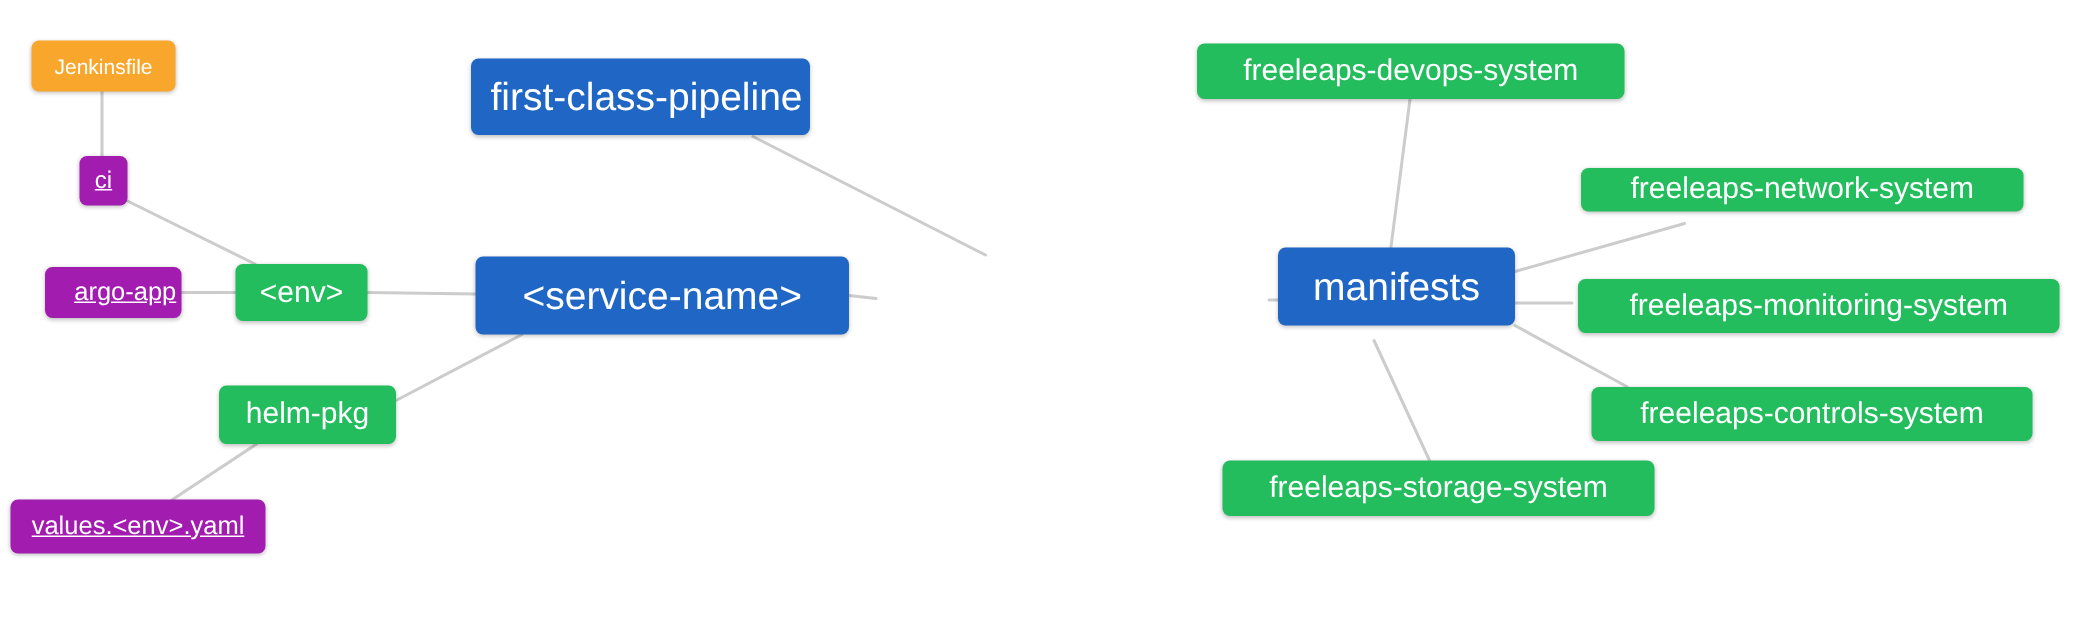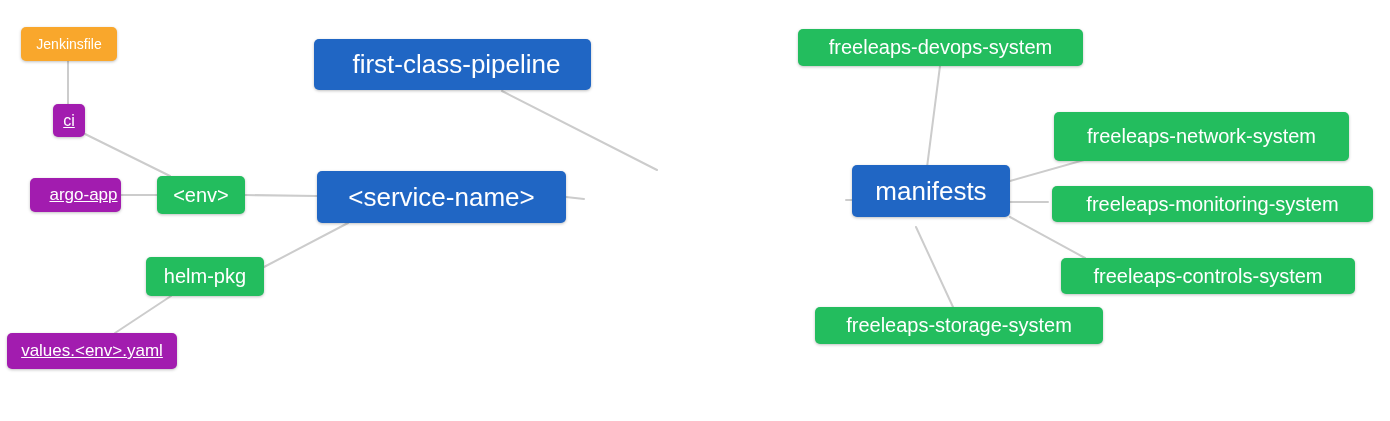--- a/index.html
+++ b/index.html
@@ -72,34 +72,34 @@
   </svg>
 
   <div class="node node--orange fs14" style="left:21px; top:27px; width:96px; height:34px;">Jenkinsfile</div>
 
   <div class="node node--red fs16" style="left:53px; top:104px; width:32px; height:33px;">ci</div>
 
   <div class="node node--red fs17" style="left:30px; top:178px; width:91px; height:34px;padding-left:24px;">argo-app</div>
 
   <div class="node node--green fs20" style="left:157px; top:176px; width:88px; height:38px;">&lt;env&gt;</div>
 
-  <div class="node node--blue" style="left:314px; top:39px; width:277px; height:51px;padding-left:16px;">first-class-pipeline</div>
+  <div class="node node--blue" style="left:314px; top:39px; width:226px; height:51px;padding-left:16px;">first-class-pipeline</div>
 
   <div class="node node--blue" style="left:317px; top:171px; width:249px; height:52px;">&lt;service-name&gt;</div>
 
   <div class="node node--green fs20" style="left:146px; top:257px; width:118px; height:39px;text-align:right;">helm-pkg</div>
 
   <div class="node node--red fs17" style="left:7px; top:333px; width:170px; height:36px;">values.&lt;env&gt;.yaml</div>
 
 
   <div class="node node--blue" style="left:852px; top:165px; width:158px; height:52px;">manifests</div>
 
   <div class="node node--green fs20" style="left:798px; top:29px; width:285px; height:37px;text-align:right;">freeleaps-devops-system</div>
 
-  <div class="node node--green fs20" style="left:1054px; top:112px; width:295px; height:49px;">freeleaps-network-system</div>
+  <div class="node node--green fs20" style="left:1054px; top:112px; width:295px; height:29px;">freeleaps-network-system</div>
 
   <div class="node node--green fs20" style="left:1052px; top:186px; width:321px; height:36px;">freeleaps-monitoring-system</div>
 
   <div class="node node--green fs20" style="left:1061px; top:258px; width:294px; height:36px;">freeleaps-controls-system</div>
 
   <div class="node node--green fs20" style="left:815px; top:307px; width:288px; height:37px;">freeleaps-storage-system</div>
 
 </div>
 
 </body></html>

